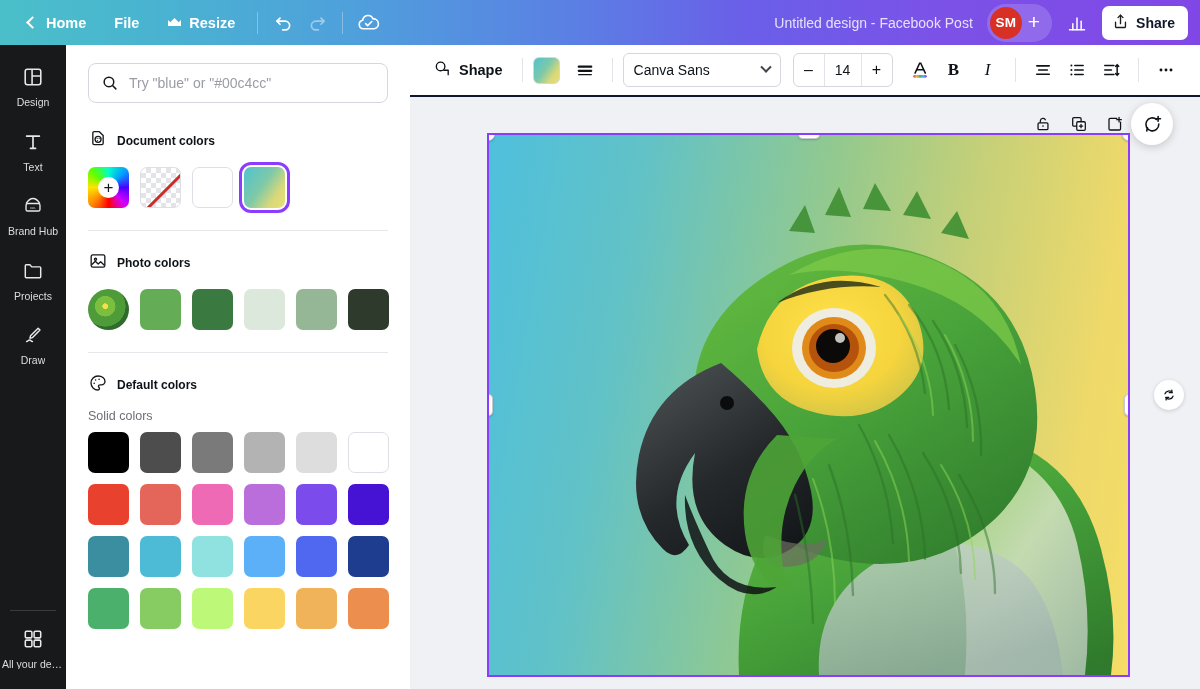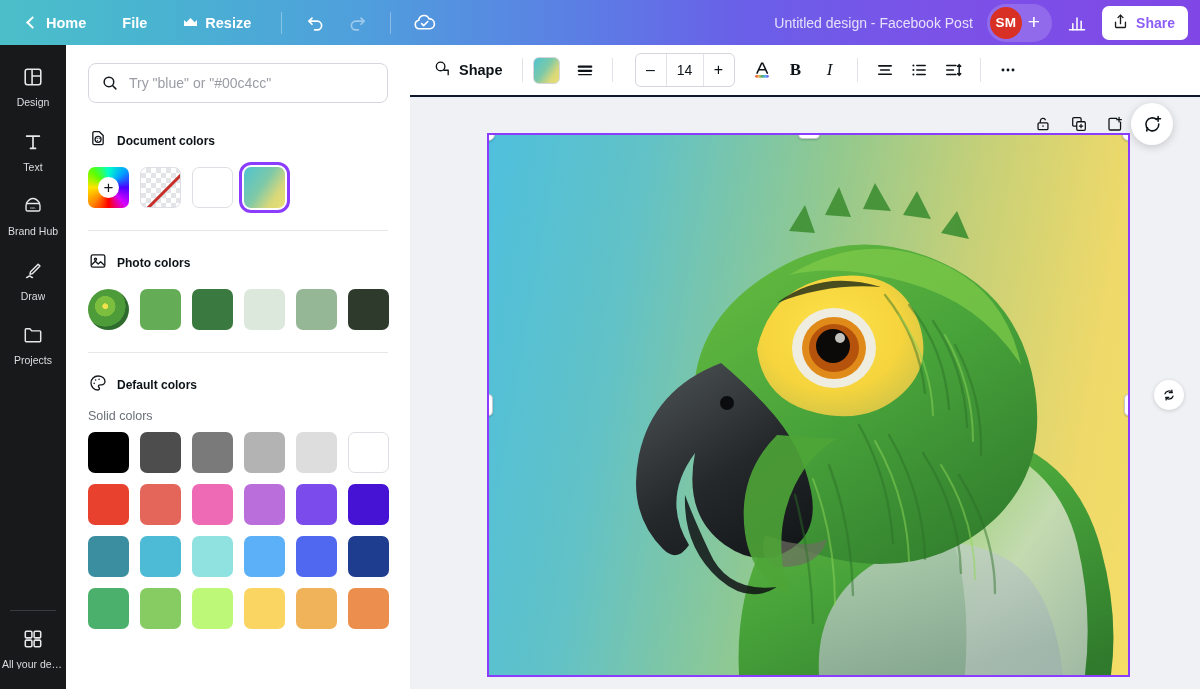--- a/index.html
+++ b/index.html
@@ -10,41 +10,41 @@
   }
   .app { position: relative; width: 1200px; height: 689px; display: flex; flex-direction: column; }
 
   
   .topbar {
     height: 45px; flex: 0 0 45px;
     background: linear-gradient(90deg, #4bbfc9 0%, #49b4d0 12%, #4f9fdc 30%, #5b7fe4 48%, #6a5fe8 62%, #7b52e8 78%, #8047e6 100%);
     display: flex; align-items: center; color: #fff;
     position: relative; z-index: 40;
   }
-  .tb-left { display: flex; align-items: center; padding-left: 14px; gap: 8px; }
+  .tb-left { display: flex; align-items: center; padding-left: 14px; gap: 0; }
   .tb-item {
     display: flex; align-items: center; gap: 7px;
     font-size: 14.5px; font-weight: bold; color: #fff;
     padding: 6px 14px; border-radius: 6px; cursor: pointer; white-space: nowrap;
   }
   .chev-left { display:inline-block; width:9px; height:9px; border-left:2px solid #fff; border-bottom:2px solid #fff; transform: rotate(45deg); margin-right:2px;}
   .tb-sep { width: 1px; height: 22px; background: rgba(255,255,255,.32); margin: 0 8px; }
   .ic-btn { width: 34px; height: 34px; border-radius: 6px; display: flex; align-items: center; justify-content: center; cursor: pointer; }
   .ic-btn.dim svg { opacity: .45; }
   .tb-right { margin-left: auto; display: flex; align-items: center; gap: 8px; padding-right: 12px; }
   .doc-title { font-size: 14px; color: rgba(255,255,255,.82); font-weight: normal; margin-right: 6px; white-space: nowrap;}
   .avatar-group { display: flex; align-items: center; background: rgba(255,255,255,.16); border-radius: 20px; padding: 3px 7px 3px 3px; gap: 4px; cursor: pointer;}
   .avatar {
     width: 32px; height: 32px; border-radius: 50%;
     background: #d93025; color: #fff; font-size: 13.5px; font-weight: bold;
     display: flex; align-items: center; justify-content: center; letter-spacing: .3px;
   }
   .plus-sm { font-size: 21px; color: #fff; line-height: 1; padding: 0 5px 2px 2px; font-weight: 300;}
   .share-btn {
-    background: #fff; color: #8b5cf6; border: none; border-radius: 7px;
+    background: #fff; color: #0f172a; border: none; border-radius: 7px;
     height: 34px; padding: 0 13px 0 10px; display: flex; align-items: center; gap: 7px;
     font-size: 14px; font-weight: bold; cursor: pointer; font-family: inherit;
   }
 
   
   .body { flex: 1; display: flex; min-height: 0; }
 
   
   .rail {
     width: 66px; flex: 0 0 66px; background: #18191b;
@@ -269,35 +269,35 @@
             <rect x="4.4" y="9.3" width="15.2" height="8.2" rx="1.8"></rect>
             <text x="12" y="15.4" font-size="4.6" fill="#e7e8ea" stroke="none" text-anchor="middle" font-family="Liberation Sans, sans-serif">co.</text>
           </svg>
         </span>
         <span class="rail-label">Brand Hub</span>
       </div>
 
 
       <div class="rail-item">
         <span>
+          <svg width="22" height="22" viewBox="0 0 24 24" fill="none" stroke="#e7e8ea" stroke-width="1.6" stroke-linejoin="round">
+            <path d="M3.6 18.4V6.2a1 1 0 011-1h4l2 2.3h8.8a1 1 0 011 1v9.9a1 1 0 01-1 1H4.6a1 1 0 01-1-1z"></path>
+          </svg>
+        </span>
+        <span class="rail-label">Projects</span>
+      </div>
+
+      <div class="rail-item">
+        <span>
           <svg width="22" height="22" viewBox="0 0 24 24" fill="none" stroke="#e7e8ea" stroke-width="1.6" stroke-linecap="round" stroke-linejoin="round">
             <path d="M17.6 4.6l2 2-8.3 8.3-2.6.6.6-2.6z"></path>
             <path d="M5 19.2c1.6 0 1.6-1.8 3.2-1.8s1.6 1.8 3.2 1.8"></path>
           </svg>
         </span>
         <span class="rail-label">Draw</span>
-      </div>
-
-      <div class="rail-item">
-        <span>
-          <svg width="22" height="22" viewBox="0 0 24 24" fill="none" stroke="#e7e8ea" stroke-width="1.6" stroke-linejoin="round">
-            <path d="M3.6 18.4V6.2a1 1 0 011-1h4l2 2.3h8.8a1 1 0 011 1v9.9a1 1 0 01-1 1H4.6a1 1 0 01-1-1z"></path>
-          </svg>
-        </span>
-        <span class="rail-label">Projects</span>
       </div>
 
 
       <div class="rail-bottom">
         <div class="rail-div"></div>
         <div class="rail-item">
           <span>
             <svg width="22" height="22" viewBox="0 0 24 24" fill="none" stroke="#e7e8ea" stroke-width="1.7">
               <rect x="3.6" y="3.6" width="7.2" height="7.2" rx="1.3"></rect>
               <rect x="13.2" y="3.6" width="7.2" height="7.2" rx="1.3"></rect>
@@ -430,20 +430,24 @@
         <div class="tool-sep"></div>
         <div class="color-chip" style="background:linear-gradient(125deg,#4fc3cf 0%,#7ec9a8 45%,#d9d87a 75%,#e9e070 100%)"></div>
         <div class="t-ic" style="margin-left:8px;">
           <svg width="20" height="20" viewBox="0 0 24 24" stroke="#0e1318" stroke-linecap="round">
             <path d="M4.5 8h15" stroke-width="2.6"></path>
               <path d="M4.5 13h15" stroke-width="2.6"></path>
               <path d="M4.5 17.6h15" stroke-width="1.6"></path>
           </svg>
         </div>
         <div class="tool-sep"></div>
+        <div class="font-select">
+          <span>Canva Sans</span>
+          <span class="chev-dn"></span>
+        </div>
         <div class="stepper" style="margin-left:12px;">
           <div class="step-b">–</div>
           <div class="step-v">14</div>
           <div class="step-b">+</div>
         </div>
         <div class="t-ic" style="margin-left:10px;">
           <svg width="22" height="22" viewBox="0 0 24 24">
             <path d="M6.6 15.4L11.6 4.6h1.2l5 10.8" fill="none" stroke="#0e1318" stroke-width="1.7" stroke-linecap="round"></path>
             <path d="M8.6 11.8h7" fill="none" stroke="#0e1318" stroke-width="1.7" stroke-linecap="round"></path>
             <rect x="4.6" y="17.4" width="14.8" height="3" rx="1.5" fill="url(#rbg)"></rect>

